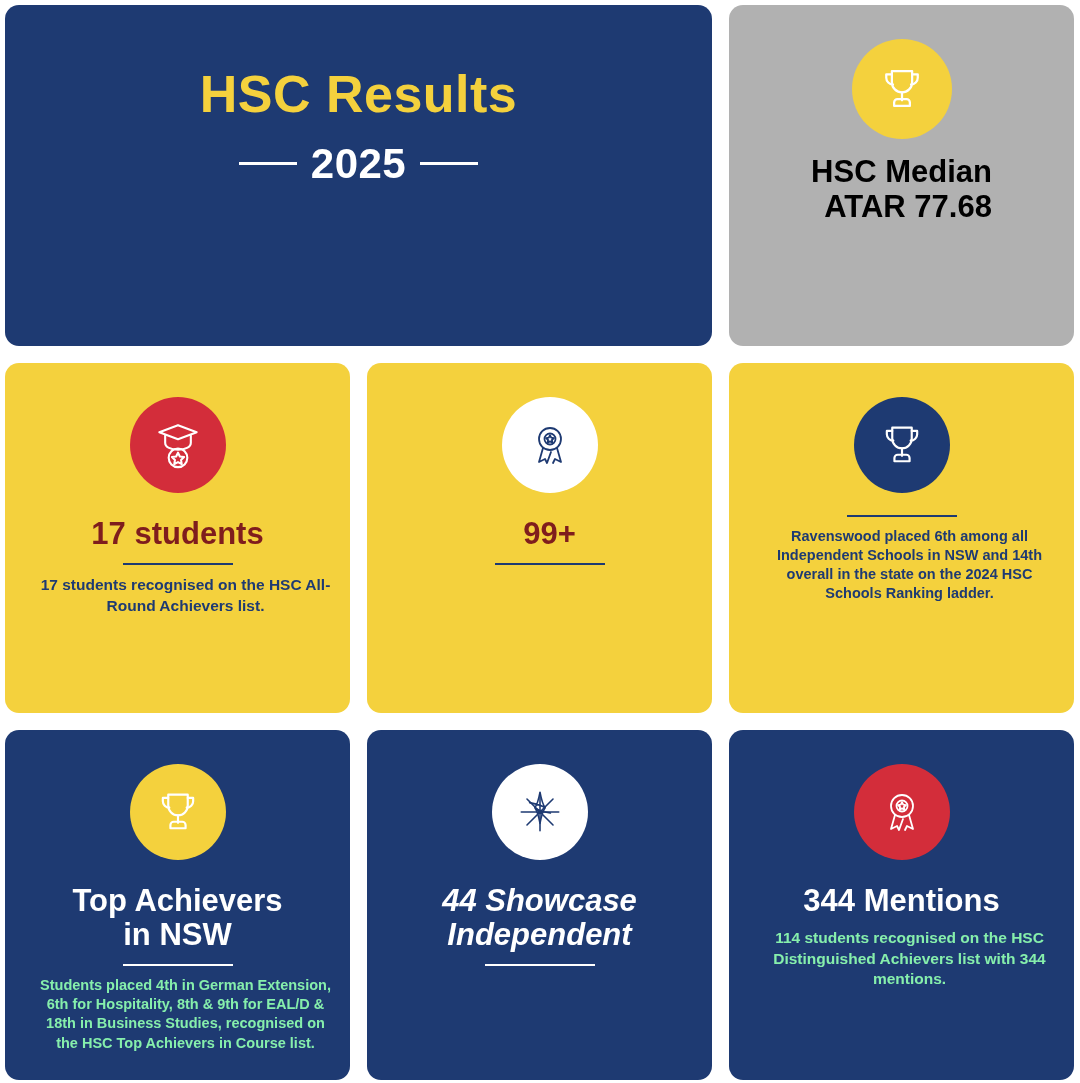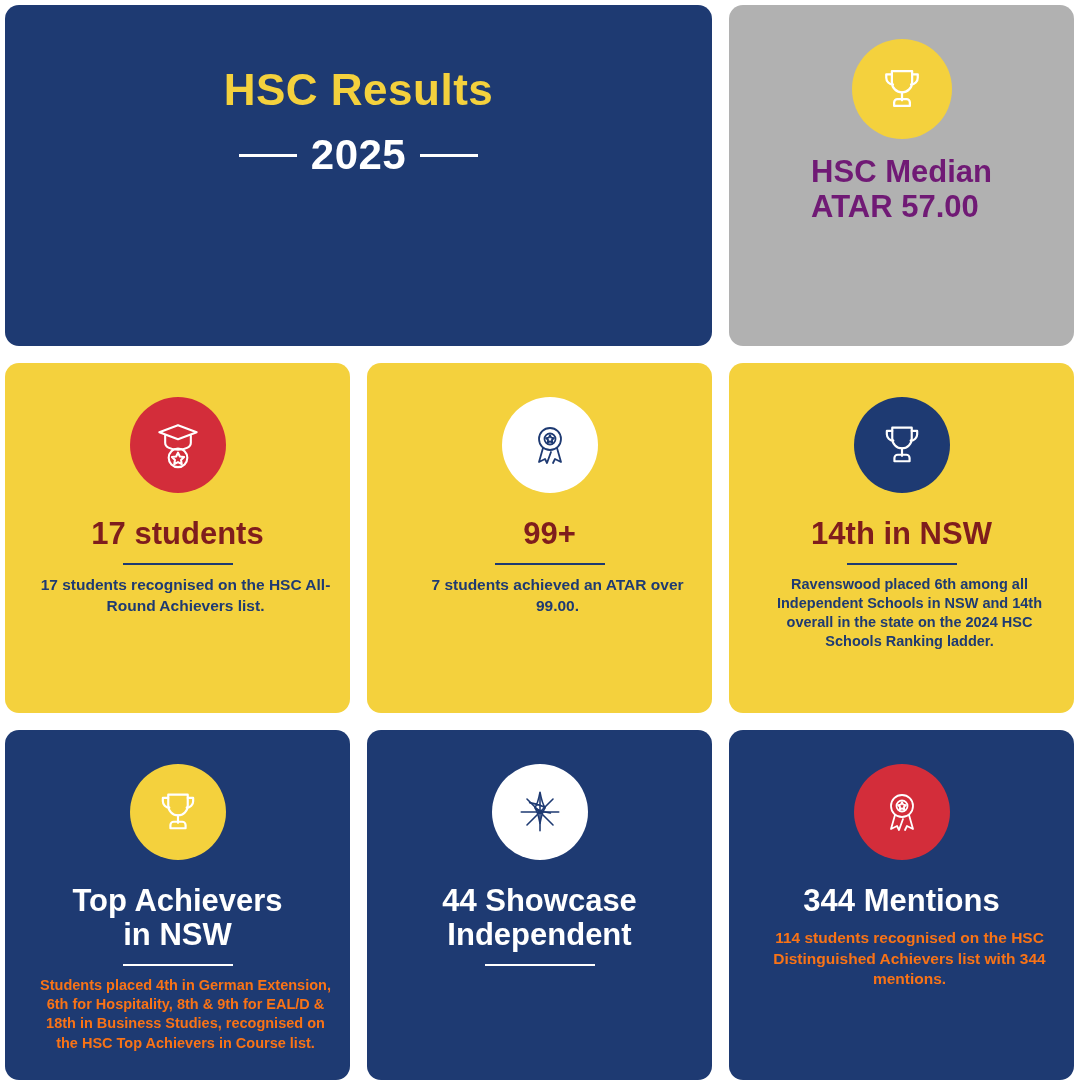--- a/index.html
+++ b/index.html
@@ -33,21 +33,21 @@
   .grey { background: #b1b1b1; }
 
   
   .hero {
     grid-column: 1 / span 2;
     grid-row: 1;
     justify-content: flex-start;
     padding-top: 62px;
   }
   .hero-title {
-    font-size: 44px;
+    font-size: 52px;
     font-weight: bold;
     color: #f4d13d;
     letter-spacing: 0.5px;
     line-height: 1.05;
   }
   .hero-sub-wrap {
     display: flex;
     align-items: center;
     gap: 14px;
     margin-top: 18px;
@@ -70,22 +70,22 @@
     grid-column: 3;
     grid-row: 1;
     justify-content: flex-start;
     padding-top: 34px;
   }
   .median-title {
     margin-top: 16px;
     font-size: 31px;
     line-height: 1.12;
     font-weight: bold;
-    color: #701a75;
-    text-align: left;
+    color: #000000;
+    text-align: right;
   }
 
   
   .circle {
     width: 96px;
     height: 96px;
     border-radius: 50%;
     display: flex;
     align-items: center;
     justify-content: center;
@@ -117,29 +117,29 @@
   }
   .divider.white { background: #ffffff; }
   .body-text {
     font-size: 15.5px;
     line-height: 1.32;
     text-align: center;
     font-weight: bold;
     margin-left: 16px;
   }
   .body-text.navy-text { color: #1e3a72; }
-  .body-text.white-text { color: #f97316; }
+  .body-text.white-text { color: #86efac; }
   .body-text.small { font-size: 14.5px; }
 
   
   .r2c1 { grid-column: 1; grid-row: 2; }
   .r2c2 { grid-column: 2; grid-row: 2; padding-left: 36px; }
   .r2c3 { grid-column: 3; grid-row: 2; }
   .r3c1 { grid-column: 1; grid-row: 3; }
-  .r3c2 { grid-column: 2; grid-row: 3; }
+  .r3c2 { grid-column: 2; grid-row: 3; font-style: italic; }
   .r3c3 { grid-column: 3; grid-row: 3; }
 
   svg { display: block; }
 </style>
 </head>
 <body>
 
 <div class="board">
 
   <div class="card navy hero">
@@ -156,21 +156,21 @@
       <svg width="54" height="54" viewBox="0 0 48 48" fill="none" stroke="#ffffff" stroke-width="2" stroke-linecap="round" stroke-linejoin="round">
         <path d="M15 8h18v10a9 9 0 0 1-18 0z"></path>
         <path d="M15 11h-5v3a6 6 0 0 0 6 6"></path>
         <path d="M33 11h5v3a6 6 0 0 1-6 6"></path>
         <path d="M24 27v7"></path>
         <path d="M17 39h14v-3a3 3 0 0 0-3-3h-8a3 3 0 0 0-3 3z"></path>
       </svg>
     </div>
     <div class="median-title">
       <div>HSC Median</div>
-      <div>ATAR 57.00</div>
+      <div>ATAR 77.68</div>
     </div>
   </div>
 
   <div class="card gold stat r2c1">
     <div class="circle c-red">
       <svg width="56" height="56" viewBox="0 0 48 48" fill="none" stroke="#ffffff" stroke-width="1.8" stroke-linecap="round" stroke-linejoin="round">
         <path d="M24 7 8 13l16 6 16-6z"></path>
         <path d="M13 16v6c0 4 5 6 11 6s11-2 11-6v-6"></path>
         <circle cx="24" cy="35" r="8"></circle>
         <path d="M24 30.5l1.6 3.3 3.6.5-2.6 2.5.6 3.6-3.2-1.7-3.2 1.7.6-3.6-2.6-2.5 3.6-.5z"></path>
@@ -186,34 +186,32 @@
       <svg width="48" height="48" viewBox="0 0 48 48" fill="none" stroke="#1e3a72" stroke-width="1.8" stroke-linecap="round" stroke-linejoin="round">
         <circle cx="24" cy="18" r="11"></circle>
         <circle cx="24" cy="18" r="5.5"></circle>
         <path d="M24 14.2l1.2 2.5 2.7.4-2 1.9.5 2.7-2.4-1.3-2.4 1.3.5-2.7-2-1.9 2.7-.4z"></path>
         <path d="M17 27l-4 14 6-3 2 4 4-11"></path>
         <path d="M31 27l4 14-6-3-2 4"></path>
       </svg>
     </div>
     <div class="headline navy-text">99+</div>
     <div class="divider"></div>
-    <div class="body-text navy-text">7 students achieved an ATAR over 99.00.</div>
   </div>
 
   <div class="card gold stat r2c3">
     <div class="circle c-navy">
       <svg width="52" height="52" viewBox="0 0 48 48" fill="none" stroke="#ffffff" stroke-width="2" stroke-linecap="round" stroke-linejoin="round">
         <path d="M15 8h18v10a9 9 0 0 1-18 0z"></path>
         <path d="M15 11h-5v3a6 6 0 0 0 6 6"></path>
         <path d="M33 11h5v3a6 6 0 0 1-6 6"></path>
         <path d="M24 27v7"></path>
         <path d="M17 39h14v-3a3 3 0 0 0-3-3h-8a3 3 0 0 0-3 3z"></path>
       </svg>
     </div>
-    <div class="headline navy-text">14th in NSW</div>
     <div class="divider"></div>
     <div class="body-text navy-text small">Ravenswood placed 6th among all Independent Schools in NSW and 14th overall in the state on the 2024 HSC Schools Ranking ladder.</div>
   </div>
 
   <div class="card navy stat r3c1">
     <div class="circle c-gold">
       <svg width="52" height="52" viewBox="0 0 48 48" fill="none" stroke="#ffffff" stroke-width="2" stroke-linecap="round" stroke-linejoin="round">
         <path d="M15 8h18v10a9 9 0 0 1-18 0z"></path>
         <path d="M15 11h-5v3a6 6 0 0 0 6 6"></path>
         <path d="M33 11h5v3a6 6 0 0 1-6 6"></path>

